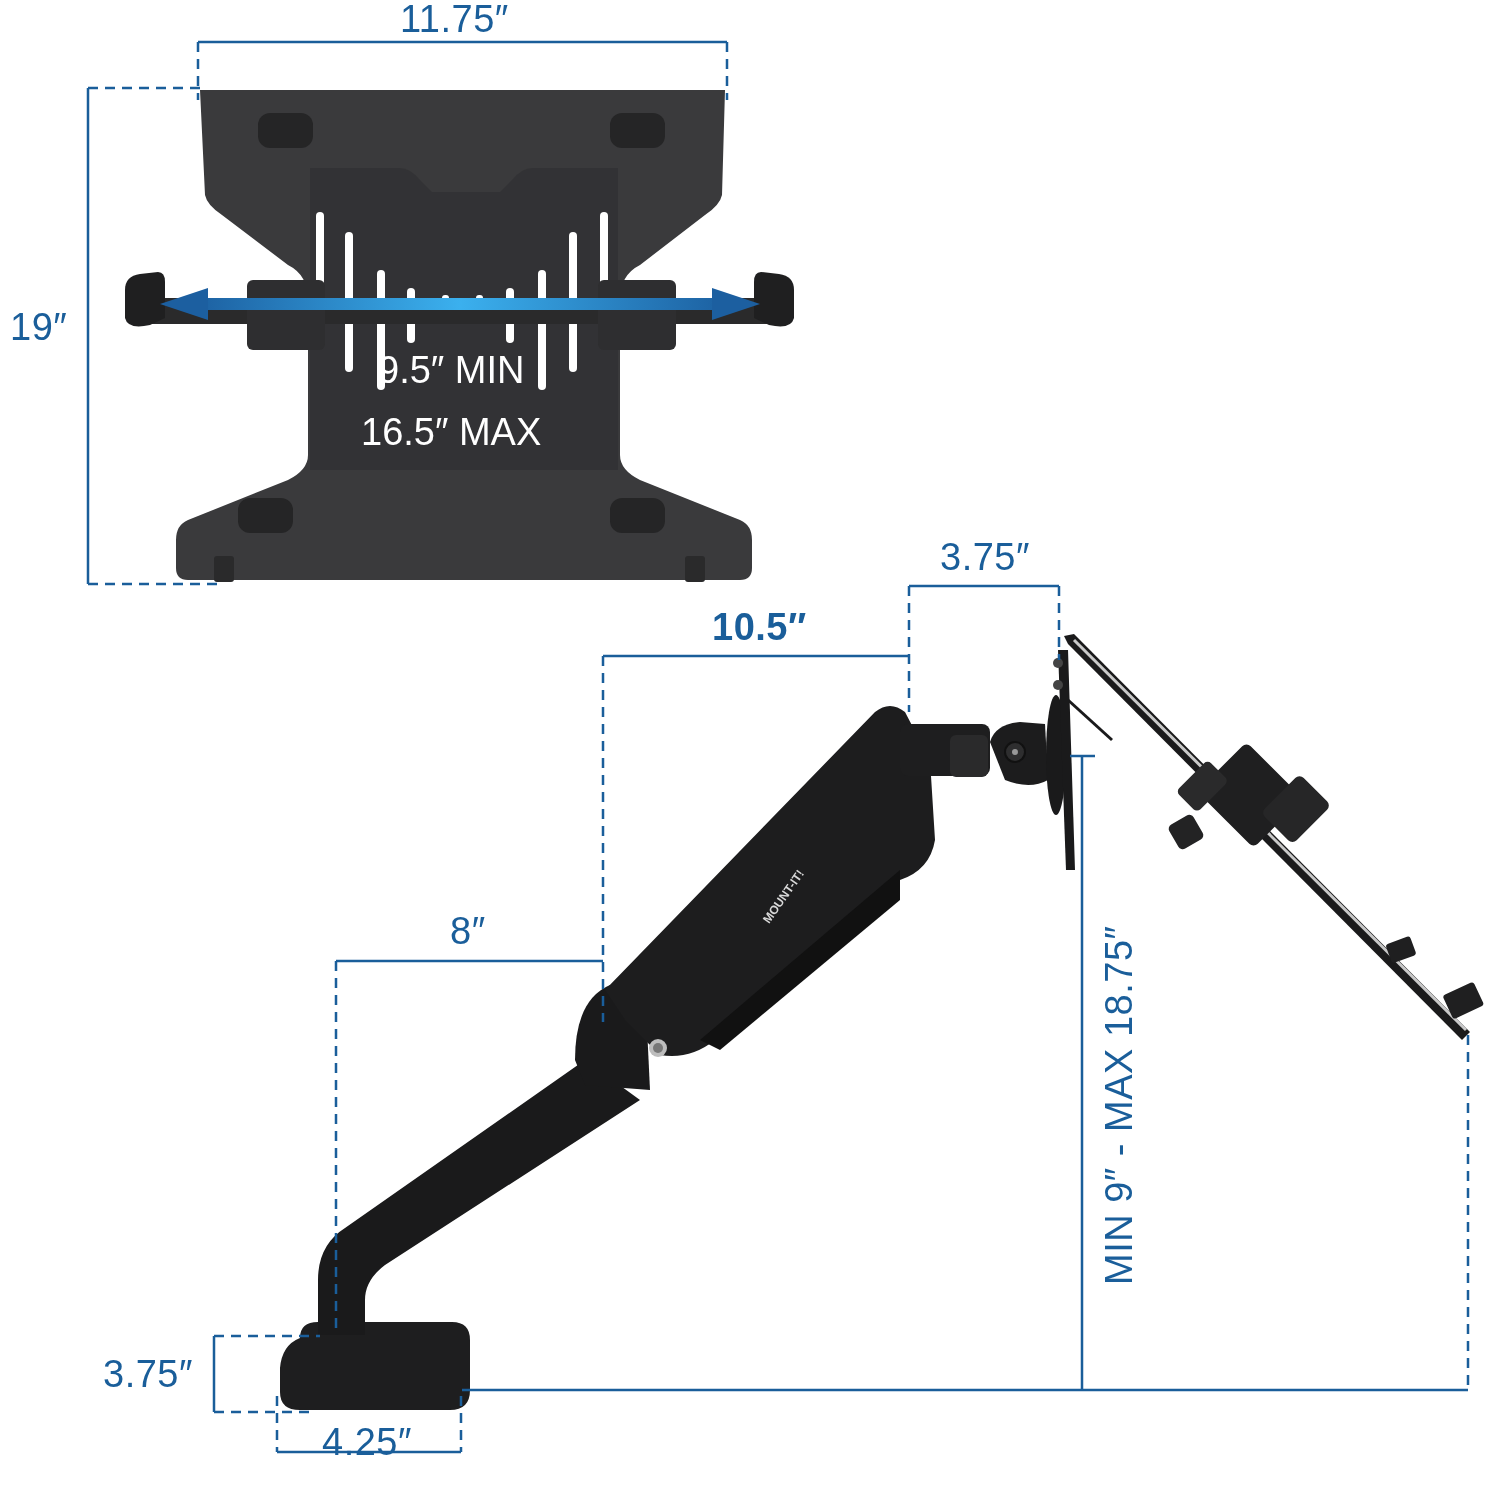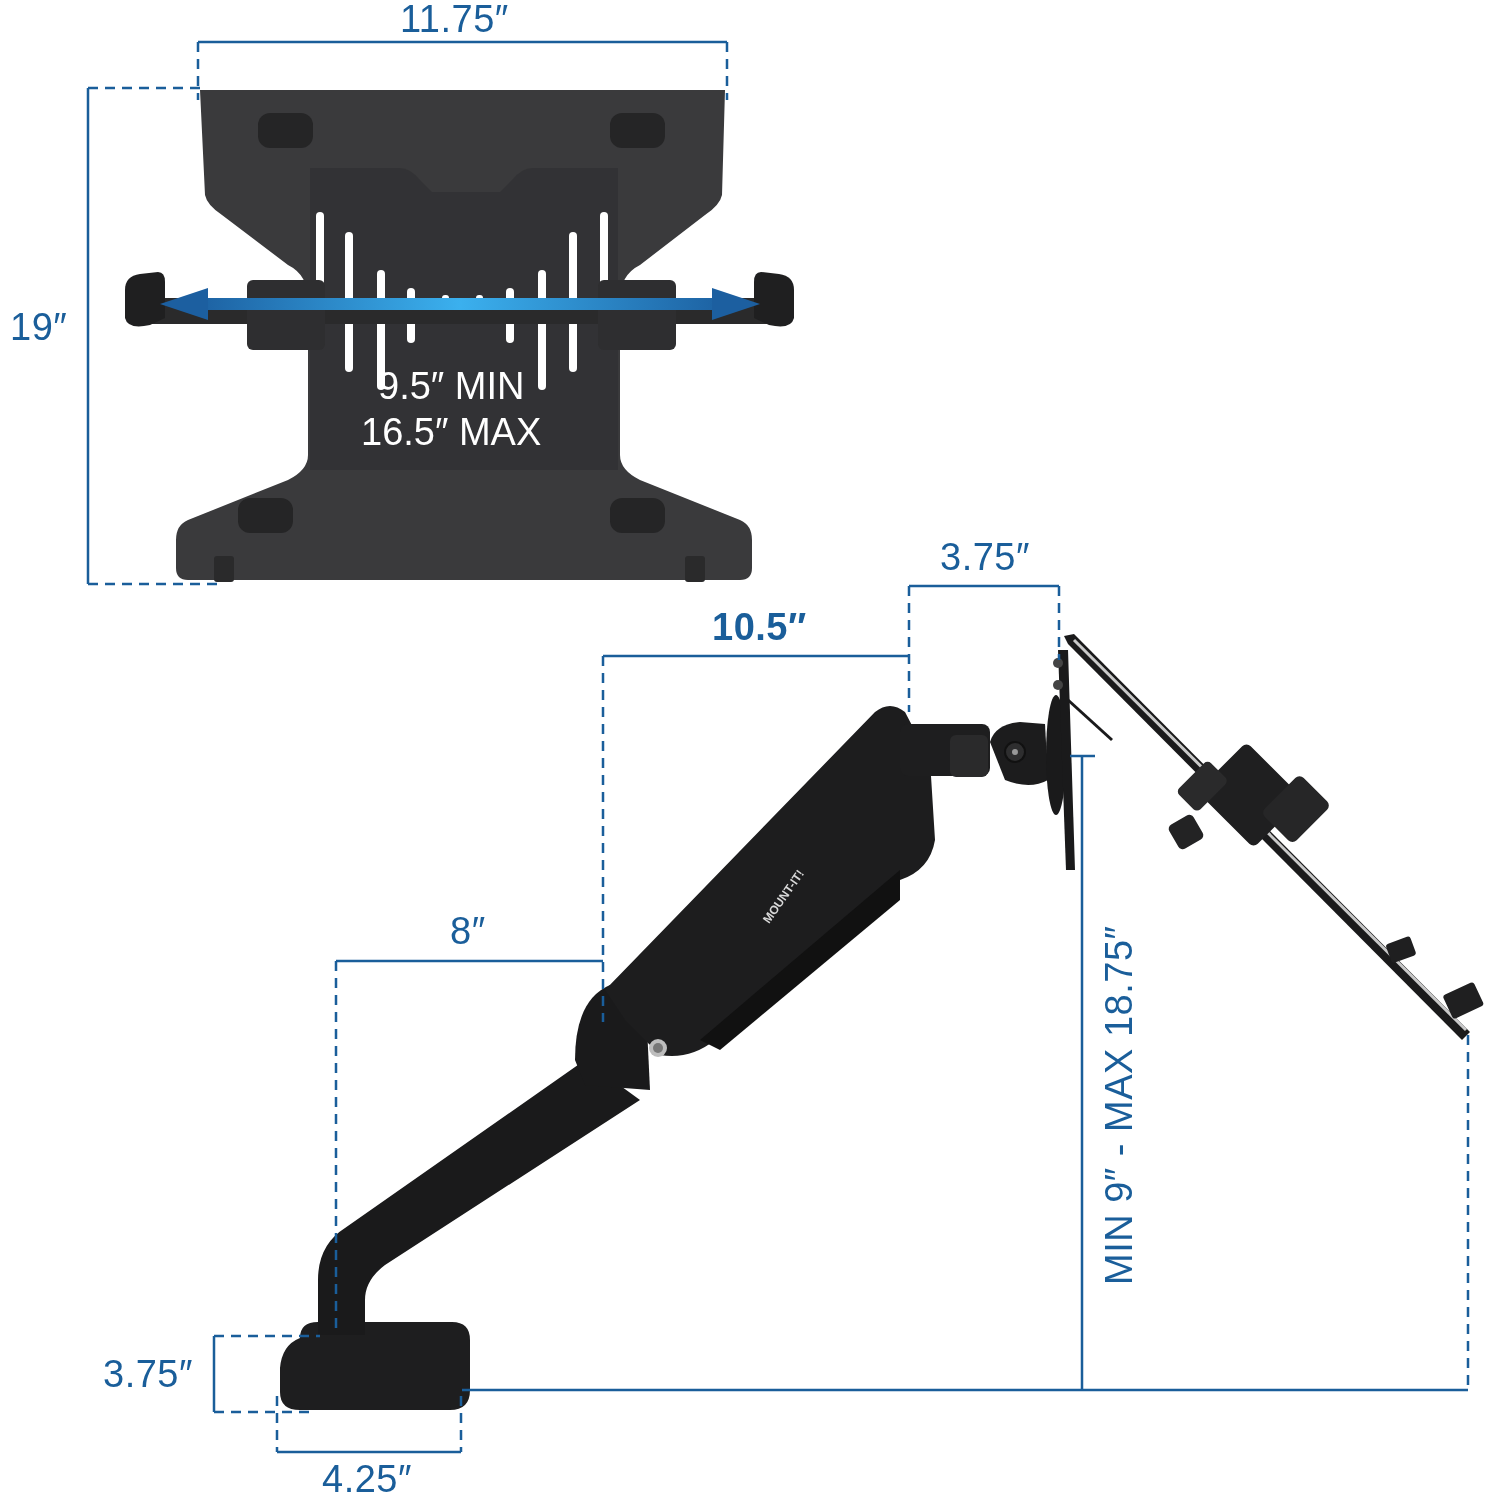--- a/index.html
+++ b/index.html
@@ -147,25 +147,25 @@
     <line x1="214" y1="1412" x2="315" y2="1412" stroke-dasharray="10 7"></line>
 
     <line x1="277" y1="1452" x2="461" y2="1452"></line>
     <line x1="277" y1="1396" x2="277" y2="1452" stroke-dasharray="10 7"></line>
     <line x1="461" y1="1396" x2="461" y2="1452" stroke-dasharray="10 7"></line>
   </g>
 </svg>
 
 <div class="label big" style="left:400px; top:0px;">11.75″</div>
 <div class="label big" style="left:10px; top:308px;">19″</div>
-<div class="plate-text" style="left:378px; top:364px;">9.5″ MIN</div>
+<div class="plate-text" style="left:378px; top:348px;">9.5″ MIN</div>
 <div class="plate-text" style="left:361px; top:410px;">16.5″ MAX</div>
 
 <div class="label big" style="left:940px; top:538px;">3.75″</div>
 <div class="label big" style="left:712px; top:608px;font-weight:bold;">10.5″</div>
 <div class="label big" style="left:450px; top:912px;">8″</div>
 <div class="label big vert" style="left:1100px; top:1285px;">MIN 9″ - MAX 18.75″</div>
 <div class="label big" style="left:103px; top:1355px;">3.75″</div>
-<div class="label big" style="left:322px; top:1460px;text-align:right;">4.25″</div>
+<div class="label big" style="left:322px; top:1423px;text-align:right;">4.25″</div>
 
 <div class="brand" style="left:760px; top:918px;">MOUNT-IT!</div>
 
 </div>
 
 </body></html>

